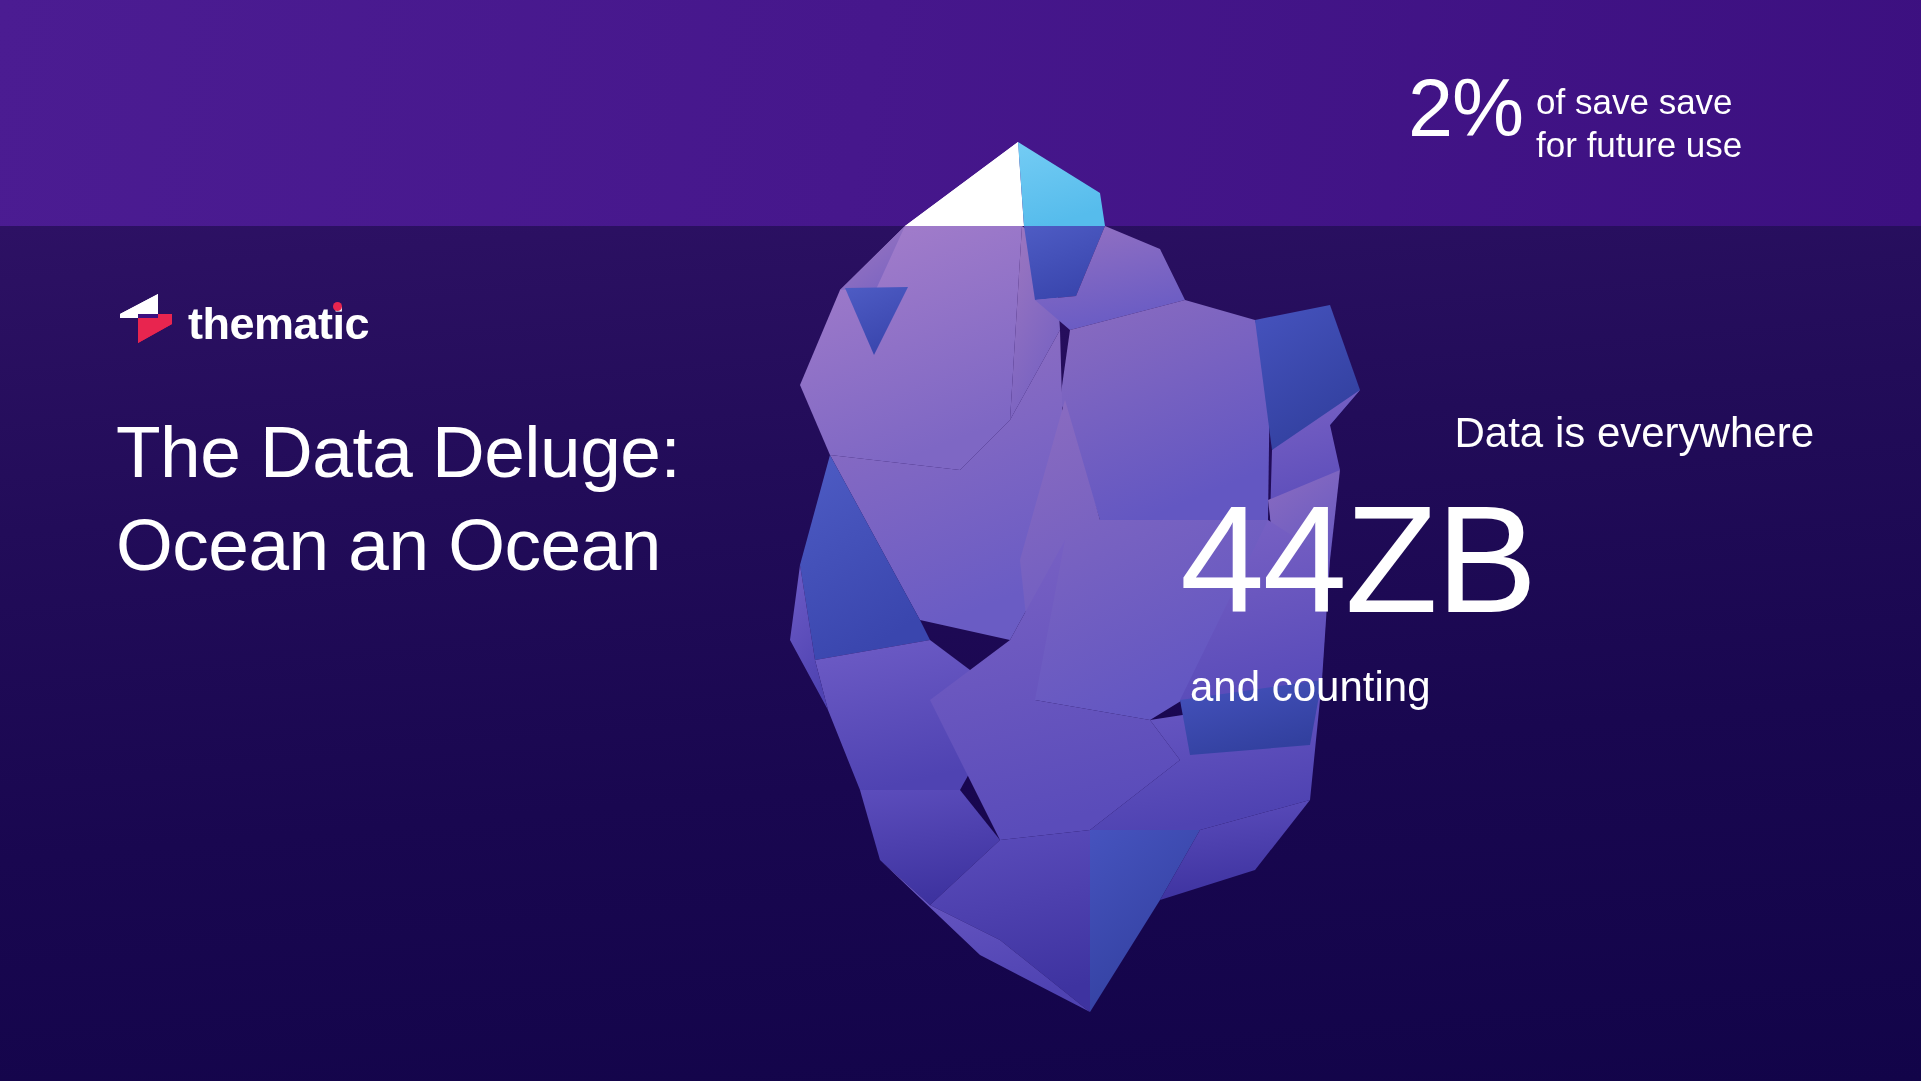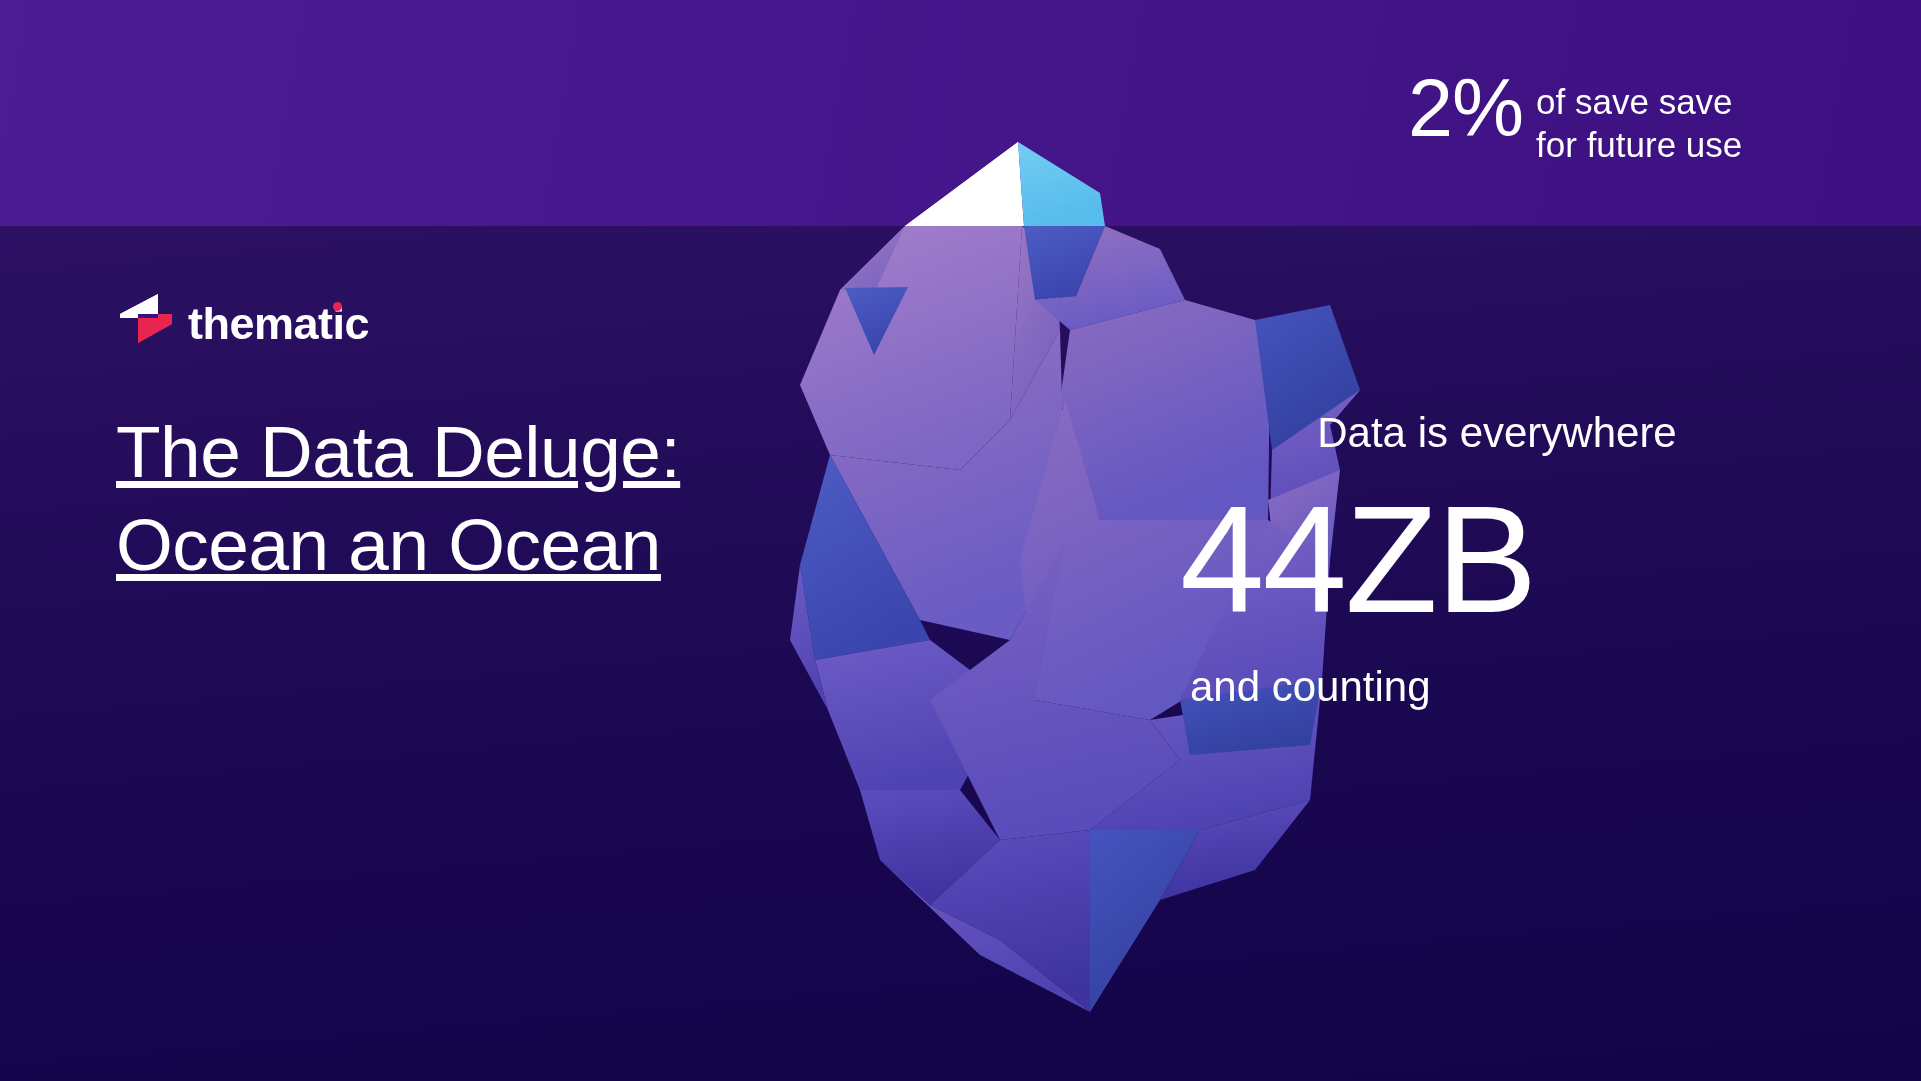--- a/index.html
+++ b/index.html
@@ -80,21 +80,21 @@
     position: absolute;
     left: 116px;
     top: 405px;
     width: 740px;
     color: #FFFFFF;
     font-size: 73px;
     font-weight: 300;
     line-height: 1.28;
     letter-spacing: -0.5px;
   }
-  .headline .ln { display: block; white-space: nowrap; text-decoration: underline; }
+  .headline .ln { display: block; white-space: nowrap; }
 
   
   .stat-top {
     position: absolute;
     left: 1408px;
     top: 70px;
     display: flex;
     align-items: flex-start;
     gap: 13px;
     color: #FFFFFF;
@@ -117,21 +117,21 @@
   .stat-mid {
     position: absolute;
     left: 1180px;
     top: 410px;
     width: 634px;
     color: #FFFFFF;
   }
   .stat-mid-kicker {
     font-size: 42px;
     font-weight: 300;
-    text-align: center;
+    text-align: right;
     line-height: 1.1;
     letter-spacing: 0px;
   }
   .stat-mid-big {
     font-size: 152px;
     font-weight: 300;
     text-align: left;
     line-height: 1.12;
     letter-spacing: -2px;
     margin-top: 18px;

